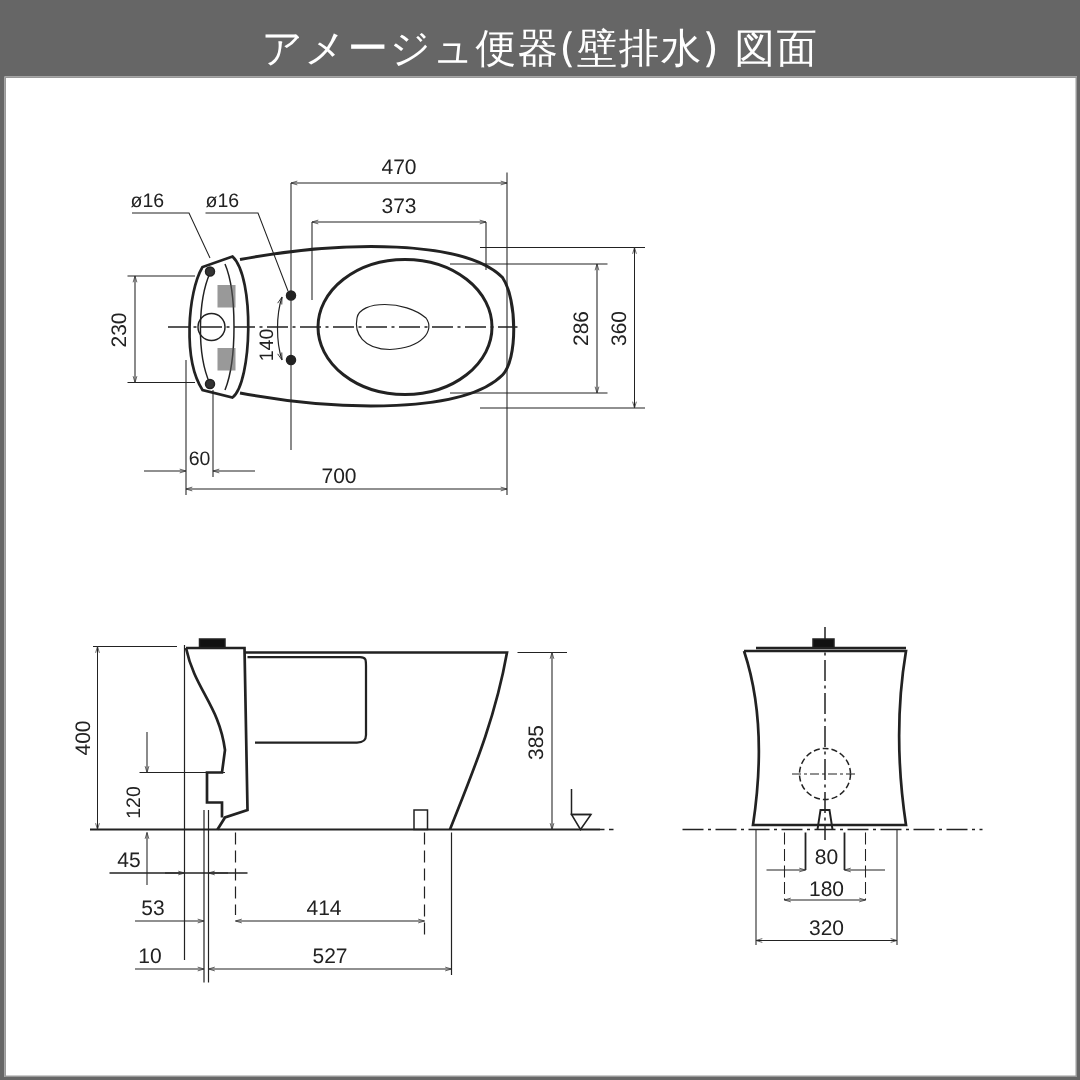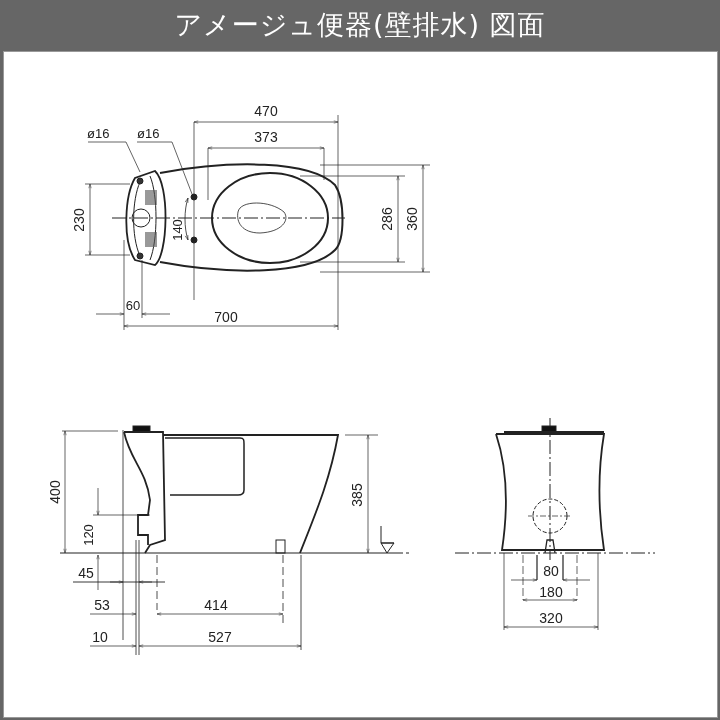--- a/index.html
+++ b/index.html
@@ -1,18 +1,18 @@
 <!DOCTYPE html>
 <html><head>
 <meta charset="utf-8">
 <style>
   html,body{margin:0;padding:0;background:#fff;}
   body{width:720px;height:720px;position:relative;overflow:hidden;font-family:"DejaVu Sans",sans-serif;}
   .frame{position:absolute;left:0;top:0;width:720px;height:720px;background:#666;}
-  .title-bar{position:absolute;left:0;top:0;width:720px;height:50px;display:flex;align-items:center;justify-content:center;}
+  .title-bar{position:absolute;left:0;top:0;width:720px;height:50px;display:flex;align-items:flex-end;justify-content:center;}
   .title{color:#fff;font-size:27px;letter-spacing:1px;font-family:"DejaVu Sans",sans-serif;}
   .canvas{position:absolute;left:3px;top:51px;width:713px;height:665px;background:#fff;border:1px solid #999;}
   svg{position:absolute;left:0;top:0;}
   svg text{font-family:"Liberation Sans Narrow","Liberation Sans",sans-serif;fill:#222;}
 </style>
 </head>
 <body>
 
 <div class="frame"></div>
 <div class="title-bar">

